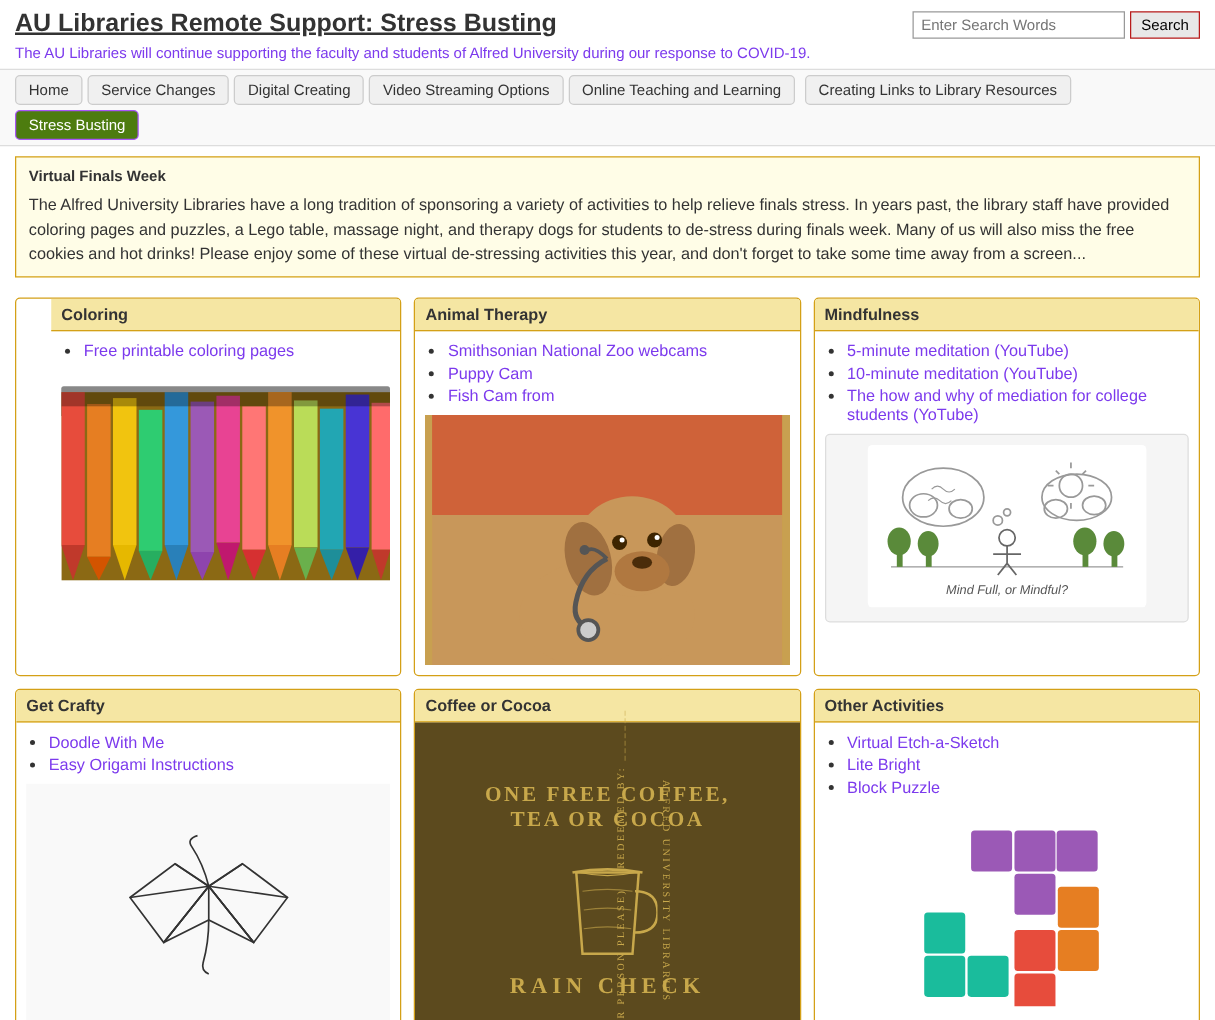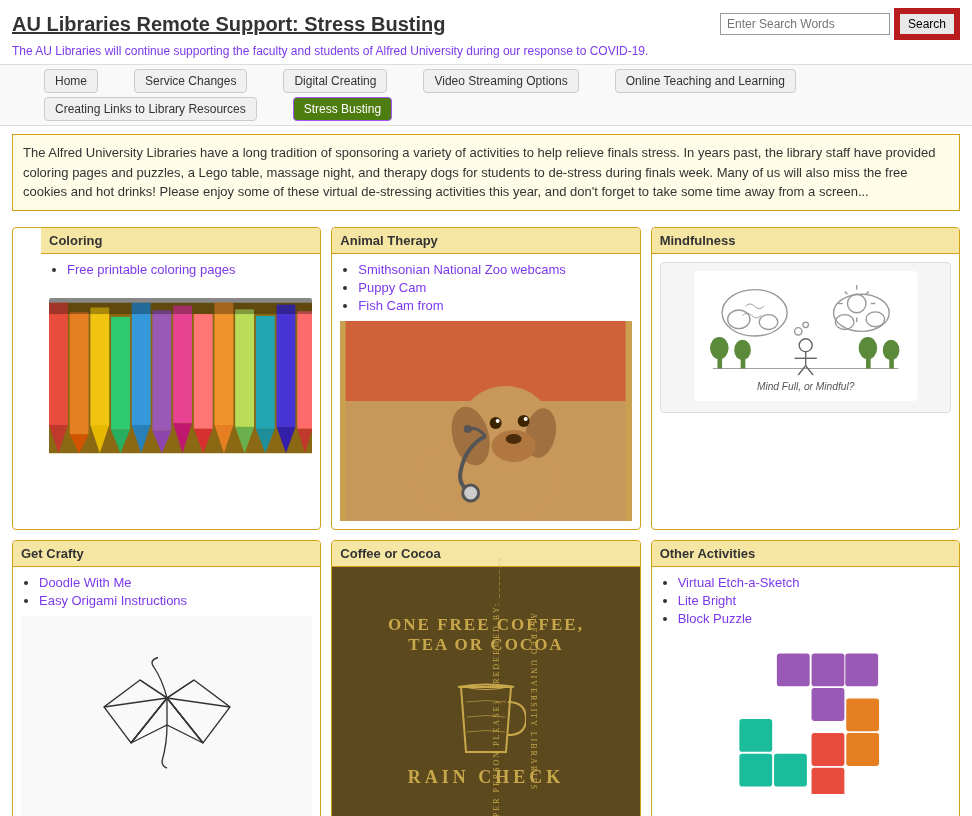--- a/index.html
+++ b/index.html
@@ -14,21 +14,20 @@
 
     #nav { padding: 4px 12px; display: flex; flex-wrap: wrap; gap: 4px; border-top: 1px solid #ddd; border-bottom: 1px solid #ddd; background: #f9f9f9; }
     .nav-btn {
       padding: 4px 10px;
       border: 1px solid #ccc;
       border-radius: 4px;
       background: #f0f0f0;
       font-size: 12px;
       cursor: pointer;
       color: #333;
-      margin-left: 32px;
     }
     .nav-btn.active {
       background: #4d7c0f;
       border-color: #a855f7;
       color: #fff;
     }
 
     #announcement {
       margin: 8px 12px;
       border: 1px solid #d4a017;
@@ -68,38 +67,39 @@
     .card-body ul li { margin-bottom: 3px; }
     .card-body ul li a, .link { color: #7c3aed; text-decoration: none; font-size: 13px; }
   </style>
 </head>
 <body>
 
 <div id="header">
   <div style="font-size:20px;font-weight:bold;text-decoration:underline;">AU Libraries Remote Support: Stress Busting</div>
   <div id="search-area">
     <input type="text" style="border: 1px solid rgb(153, 153, 153); padding: 3px 6px; font-size: 12px; width: 170px; color: rgb(153, 153, 153);" placeholder="Enter Search Words">
-    <button style="background:#e8e8e8;border:6px solid #b91c1c;padding:3px 8px;font-size:12px;cursor:pointer;">Search</button>
+    <button style="background:#e8e8e8;border:1px solid #b91c1c;padding:3px 8px;font-size:12px;cursor:pointer;">Search</button>
   </div>
 </div>
 
 <div id="subtitle" style="padding:0 12px 6px;font-size:12px;color:#7c3aed;">The AU Libraries will continue supporting the faculty and students of Alfred University during our response to COVID-19.</div>
 
 <div id="nav" style="padding:4px 12px;display:flex;flex-wrap:wrap;gap:4px;border-top:1px solid #ddd;border-bottom:1px solid #ddd;background:#f9f9f9;">
   <button class="nav-btn">Home</button>
   <button class="nav-btn">Service Changes</button>
   <button class="nav-btn">Digital Creating</button>
   <button class="nav-btn">Video Streaming Options</button>
   <button class="nav-btn">Online Teaching and Learning</button>
   <br style="width:100%">
   <button class="nav-btn">Creating Links to Library Resources</button>
   <button class="nav-btn active">Stress Busting</button>
 </div>
 
 <div id="announcement" style="margin:8px 12px;border:1px solid #d4a017;background:#fffde7;padding:8px 10px;">
+  <div class="ann-title" style="font-weight:bold;font-size:12px;color:#333;margin-bottom:6px;">Virtual Finals Week</div>
   <p style="font-size:13px;line-height:1.5;color:#333;">The Alfred University Libraries have a long tradition of sponsoring a variety of activities to help relieve finals stress.  In years past, the library staff have provided coloring pages and puzzles, a Lego table, massage night, and therapy dogs for students to de-stress during finals week.  Many of us will also miss the free cookies and hot drinks! Please enjoy some of these virtual de-stressing activities this year, and don't forget to take some time away from a screen...</p>
 </div>
 
 <div id="main-content" style="padding:8px 12px;display:grid;grid-template-columns:1fr 1fr 1fr;gap:10px;">
 
   <div class="card" style="border:1px solid #d4a017;border-radius:4px;overflow:hidden;padding-left:28px;">
     <div class="card-header" style="background:#f5e6a3;padding:5px 8px;font-weight:bold;font-size:13px;border-bottom:1px solid #d4a017;">Coloring</div>
     <div class="card-body" style="padding:8px;">
       <ul style="list-style:disc;padding-left:18px;margin-bottom:21px;">
         <li><a href="#" style="color:#7c3aed;text-decoration:none;font-size:13px;">Free printable coloring pages</a></li>
@@ -186,20 +186,25 @@
           <path d="M140,115 Q130,105 125,108" stroke="#555" stroke-width="3" fill="none"></path>
           <circle cx="122" cy="108" r="4" fill="#555"></circle>
         </svg>
       </div>
     </div>
   </div>
 
   <div class="card" style="border:1px solid #d4a017;border-radius:4px;overflow:hidden;">
     <div class="card-header" style="background:#f5e6a3;padding:5px 8px;font-weight:bold;font-size:13px;border-bottom:1px solid #d4a017;">Mindfulness</div>
     <div class="card-body" style="padding:8px;">
+      <ul style="list-style:disc;padding-left:18px;margin-bottom:8px;">
+        <li><a href="#" style="color:#7c3aed;text-decoration:none;font-size:13px;">5-minute meditation (YouTube)</a></li>
+        <li><a href="#" style="color:#7c3aed;text-decoration:none;font-size:13px;">10-minute meditation (YouTube)</a></li>
+        <li><a href="#" style="color:#7c3aed;text-decoration:none;font-size:13px;">The how and why of mediation for college students (YoTube)</a></li>
+      </ul>
 
       <div style="width:100%;background:#f5f5f5;border:1px solid #ddd;border-radius:4px;padding:8px;text-align:center;">
         <svg viewBox="0 0 240 140" width="100%" height="130">
 
           <rect width="240" height="140" fill="white" rx="4"></rect>
 
           <ellipse cx="65" cy="45" rx="35" ry="25" fill="none" stroke="#999" stroke-width="1.5"></ellipse>
           <ellipse cx="48" cy="52" rx="12" ry="10" fill="none" stroke="#999" stroke-width="1.5"></ellipse>
           <ellipse cx="80" cy="55" rx="10" ry="8" fill="none" stroke="#999" stroke-width="1.5"></ellipse>
 

